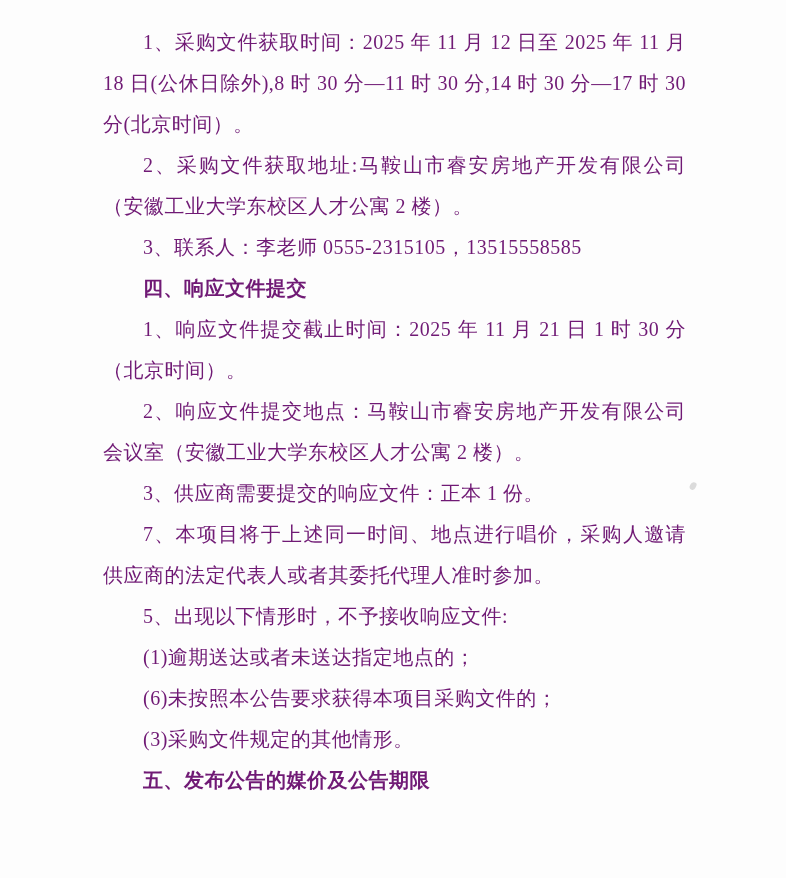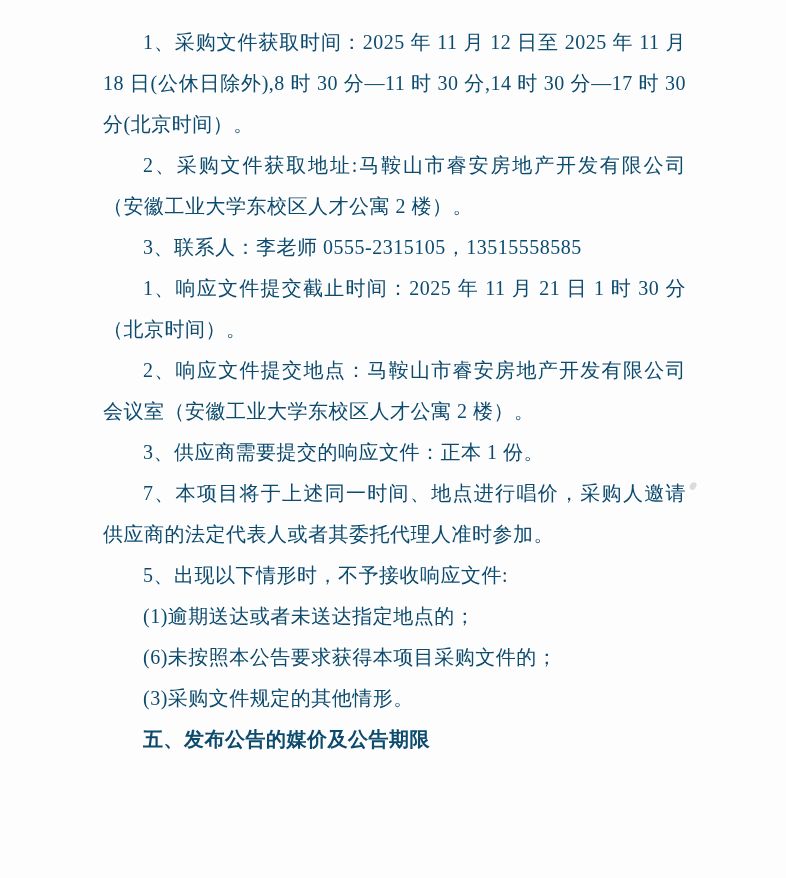--- a/index.html
+++ b/index.html
@@ -9,21 +9,21 @@
   }
   .page {
     position: relative;
     width: 786px;
     height: 878px;
     box-sizing: border-box;
     background: #fdfdfd;
     padding: 22px 100px 0 103px;
     overflow: hidden;
     font-family: "Liberation Serif", "DejaVu Serif", serif;
-    color: #0c4a6e;
+    color: #701a75;
   }
   .para {
     margin: 0;
     font-size: 20px;
     line-height: 41px;
     text-indent: 2em;
     text-align: justify;
     letter-spacing: 0.5px;
     word-break: break-all;
   }
@@ -41,20 +41,21 @@
     transform: rotate(25deg);
   }
 </style>
 </head>
 <body>
 
 <div class="page">
   <p class="para">1、采购文件获取时间：2025 年 11 月 12 日至 2025 年 11 月 18 日(公休日除外),8 时 30 分—11 时 30 分,14 时 30 分—17 时 30 分(北京时间）。</p>
   <p class="para">2、采购文件获取地址:马鞍山市睿安房地产开发有限公司（安徽工业大学东校区人才公寓 2 楼）。</p>
   <p class="para">3、联系人：李老师 0555-2315105，13515558585</p>
+  <p class="para b">四、响应文件提交</p>
   <p class="para">1、响应文件提交截止时间：2025 年 11 月 21 日 1 时 30 分（北京时间）。</p>
   <p class="para">2、响应文件提交地点：马鞍山市睿安房地产开发有限公司会议室（安徽工业大学东校区人才公寓 2 楼）。</p>
   <p class="para">3、供应商需要提交的响应文件：正本 1 份。</p>
   <p class="para">7、本项目将于上述同一时间、地点进行唱价，采购人邀请供应商的法定代表人或者其委托代理人准时参加。</p>
   <p class="para">5、出现以下情形时，不予接收响应文件:</p>
   <p class="para">(1)逾期送达或者未送达指定地点的；</p>
   <p class="para">(6)未按照本公告要求获得本项目采购文件的；</p>
   <p class="para">(3)采购文件规定的其他情形。</p>
   <p class="para b">五、发布公告的媒价及公告期限</p>
   <span class="scan-artifact"></span>

